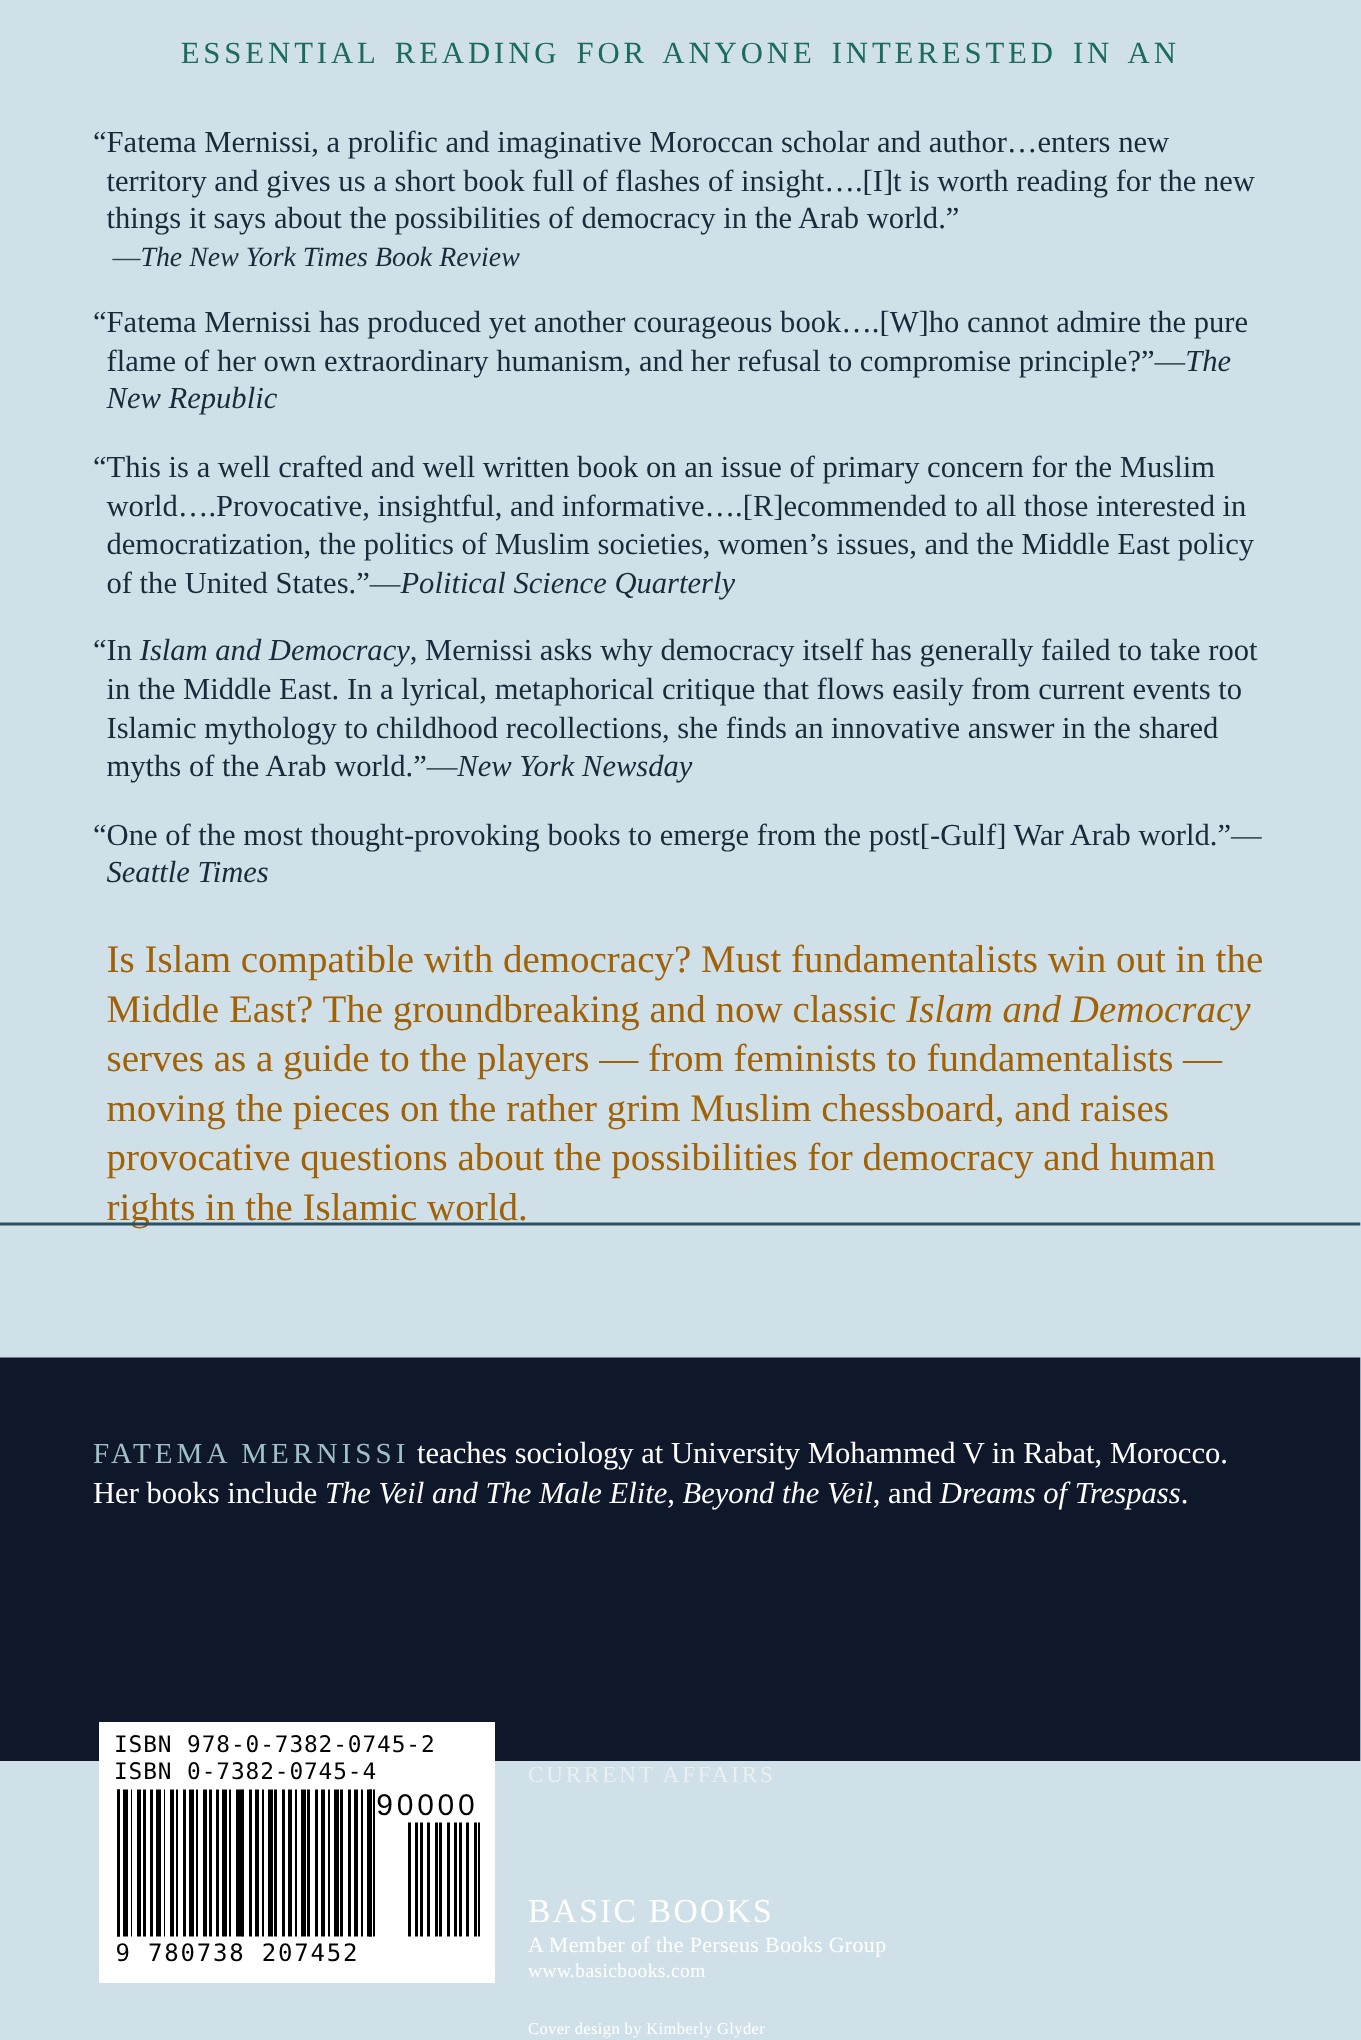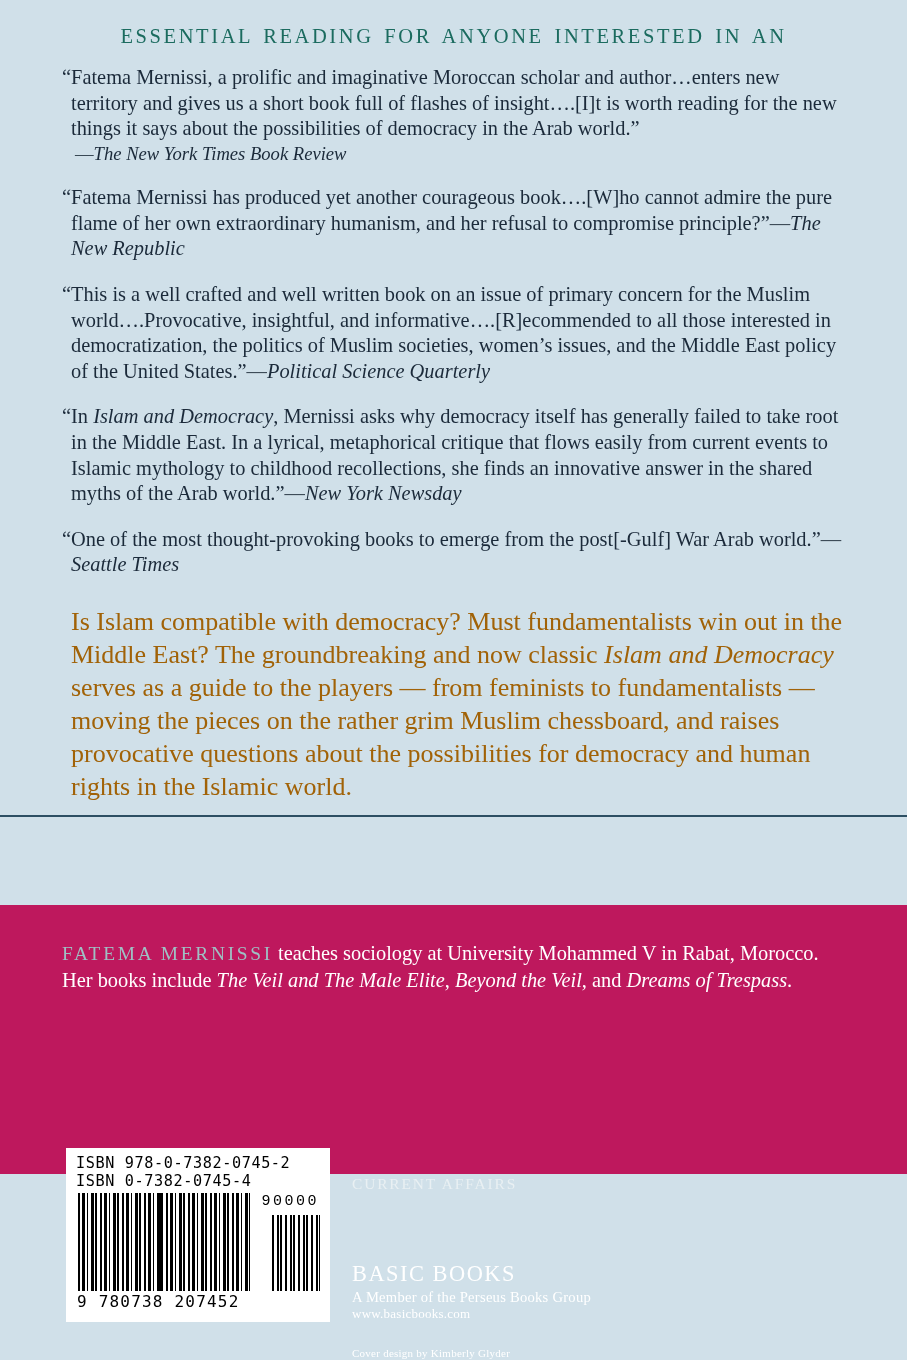--- a/index.html
+++ b/index.html
@@ -40,21 +40,21 @@
     letter-spacing: 2.6px;
     line-height: 1.42;
     word-spacing: 3px;
     font-weight: 400;
     padding-left: 8px;
     padding-right: 8px;
   }
   .headline .hl-line { display: block; white-space: nowrap; }
 
   .quotes {
-    margin-top: 14px;
+    margin-top: 32px;
   }
 
   .quote {
     color: #1b2a3a;
     font-size: 20.4px;
     line-height: 1.255;
     margin-bottom: 20px;
     text-indent: -9px;
     padding-left: 9px;
   }
@@ -89,22 +89,22 @@
     right: 0;
     top: 815px;
     height: 2px;
     background: #2d4f63;
   }
 
   
   .dark-section {
     position: relative;
     flex: 1;
-    background: #be185d;
-    padding: 0 62px;
+    background: #0f172a;
+    padding: 16px 62px;
   }
 
   .bio {
     padding-top: 35px;
     color: #ffffff;
     font-size: 20.4px;
     line-height: 1.3;
   }
   .bio .author-name {
     color: #9fc0c4;
@@ -172,22 +172,22 @@
       to right,
       #000 0px, #000 2px, #fff 2px, #fff 5px,
       #000 5px, #000 7px, #fff 7px, #fff 8px,
       #000 8px, #000 10px, #fff 10px, #fff 13px);
   }
 
   .addon-digits {
     position: absolute;
     right: 2px;
     top: 0px;
-    font-family: Liberation Mono, monospace;
-    font-size: 15px;
+    font-family: Liberation Sans, sans-serif;
+    font-size: 20px;
     letter-spacing: 2.5px;
     color: #000;
   }
 
   .barcode-digits {
     font-family: "DejaVu Sans Mono", "Liberation Mono", monospace;
     font-size: 16px;
     color: #000;
     letter-spacing: 1.2px;
     margin-top: 1px;

